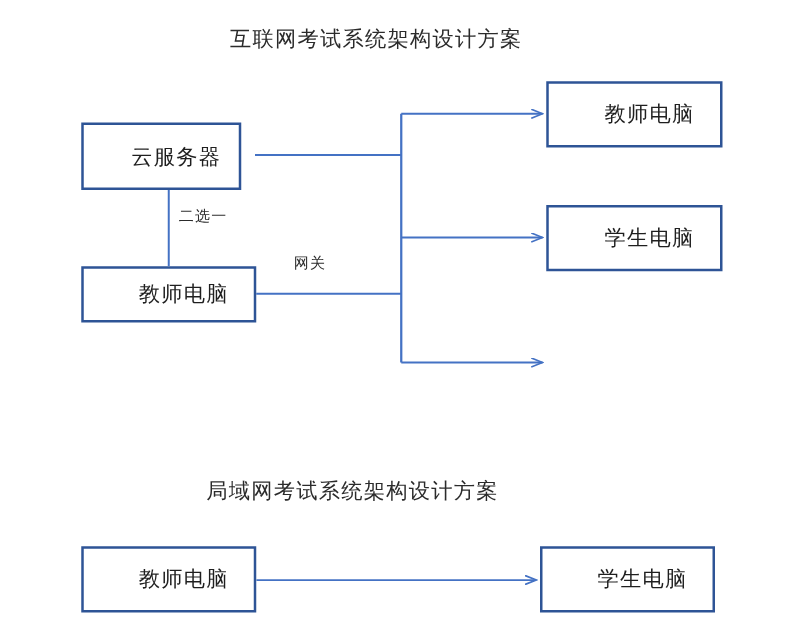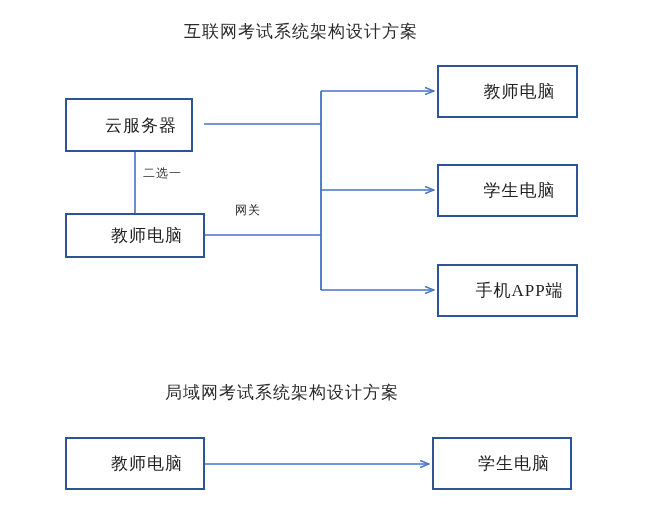--- a/index.html
+++ b/index.html
@@ -104,23 +104,20 @@
   </div>
 
   <div class="node-box" style="left:437px; top:65px; width:141px; height:53px;">
     <span class="node-label">教师电脑</span>
   </div>
 
   <div class="node-box" style="left:437px; top:164px; width:141px; height:53px;">
     <span class="node-label">学生电脑</span>
   </div>
 
-  <div class="node-box" style="left:437px; top:264px; width:141px; height:53px;">
-    <span class="node-label">手机APP端</span>
-  </div>
 
   <div class="edge-label" style="left:143px; top:165px;">二选一</div>
 
   <div class="edge-label" style="left:217px; top:202px;margin-left:18px;">网关</div>
 
   <div class="section-title" style="left:165px; top:381px;">局域网考试系统架构设计方案</div>
 
   <div class="node-box" style="left:65px; top:437px; width:140px; height:53px;">
     <span class="node-label">教师电脑</span>
   </div>

